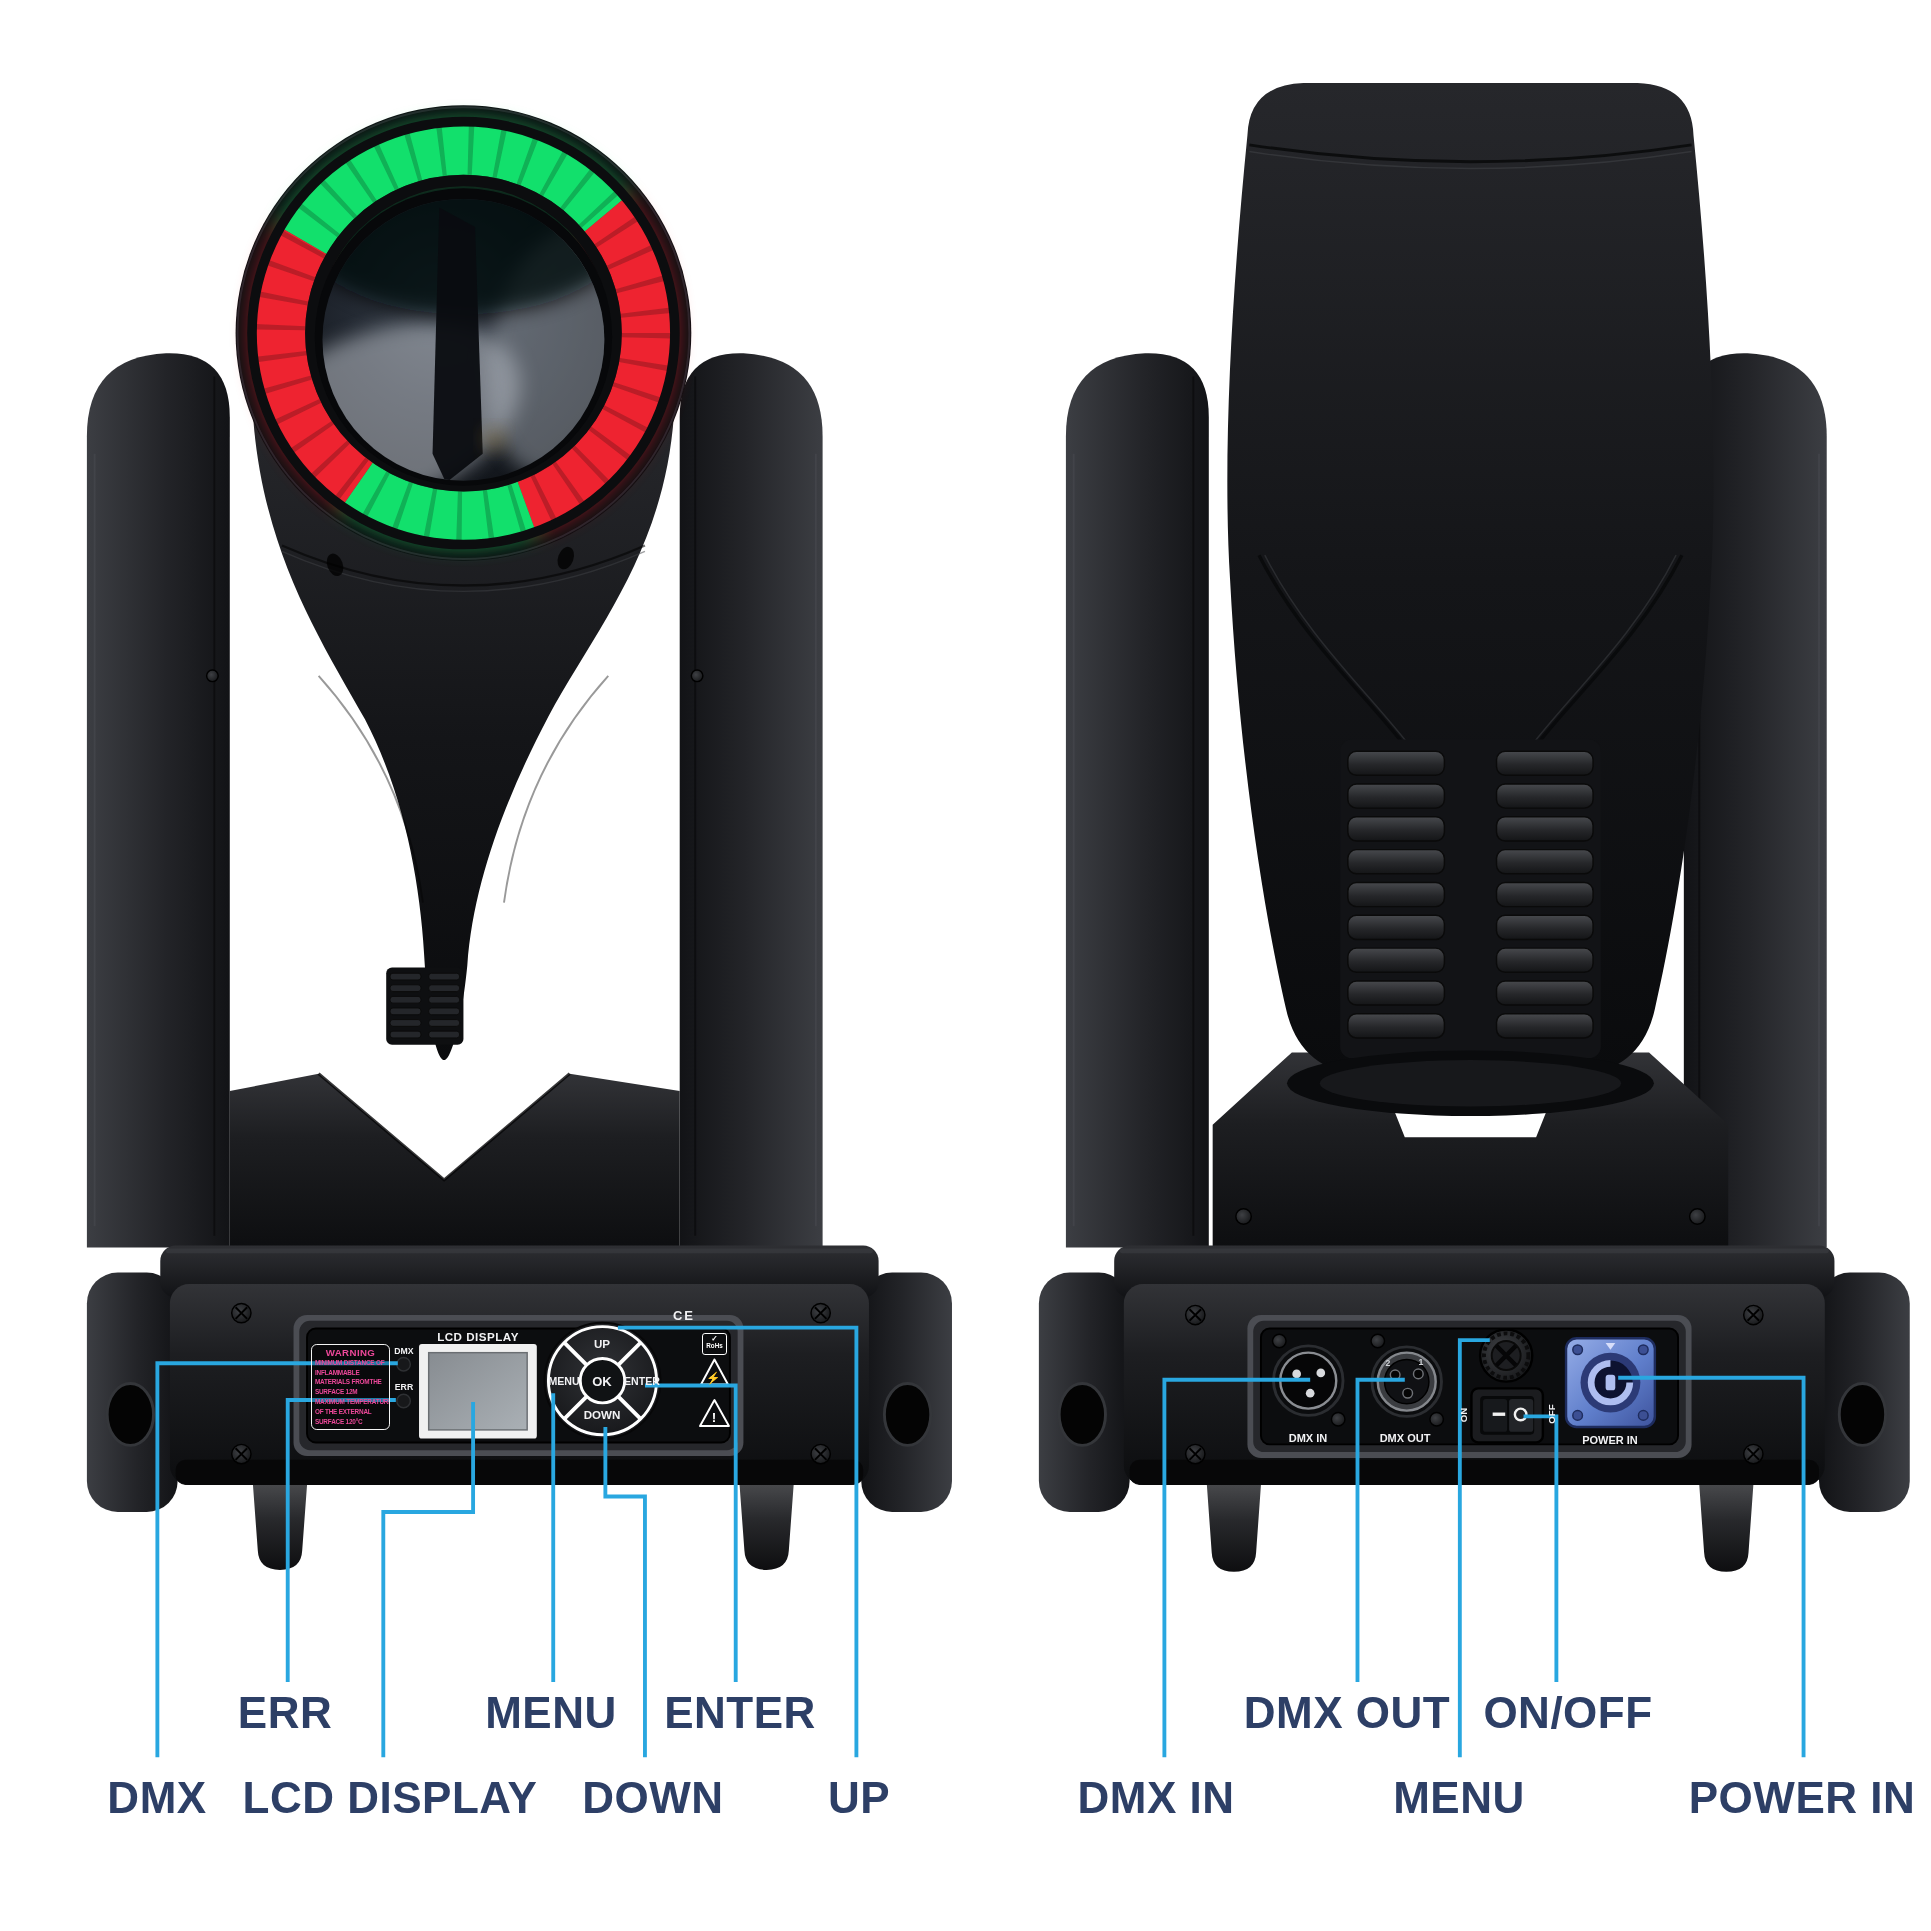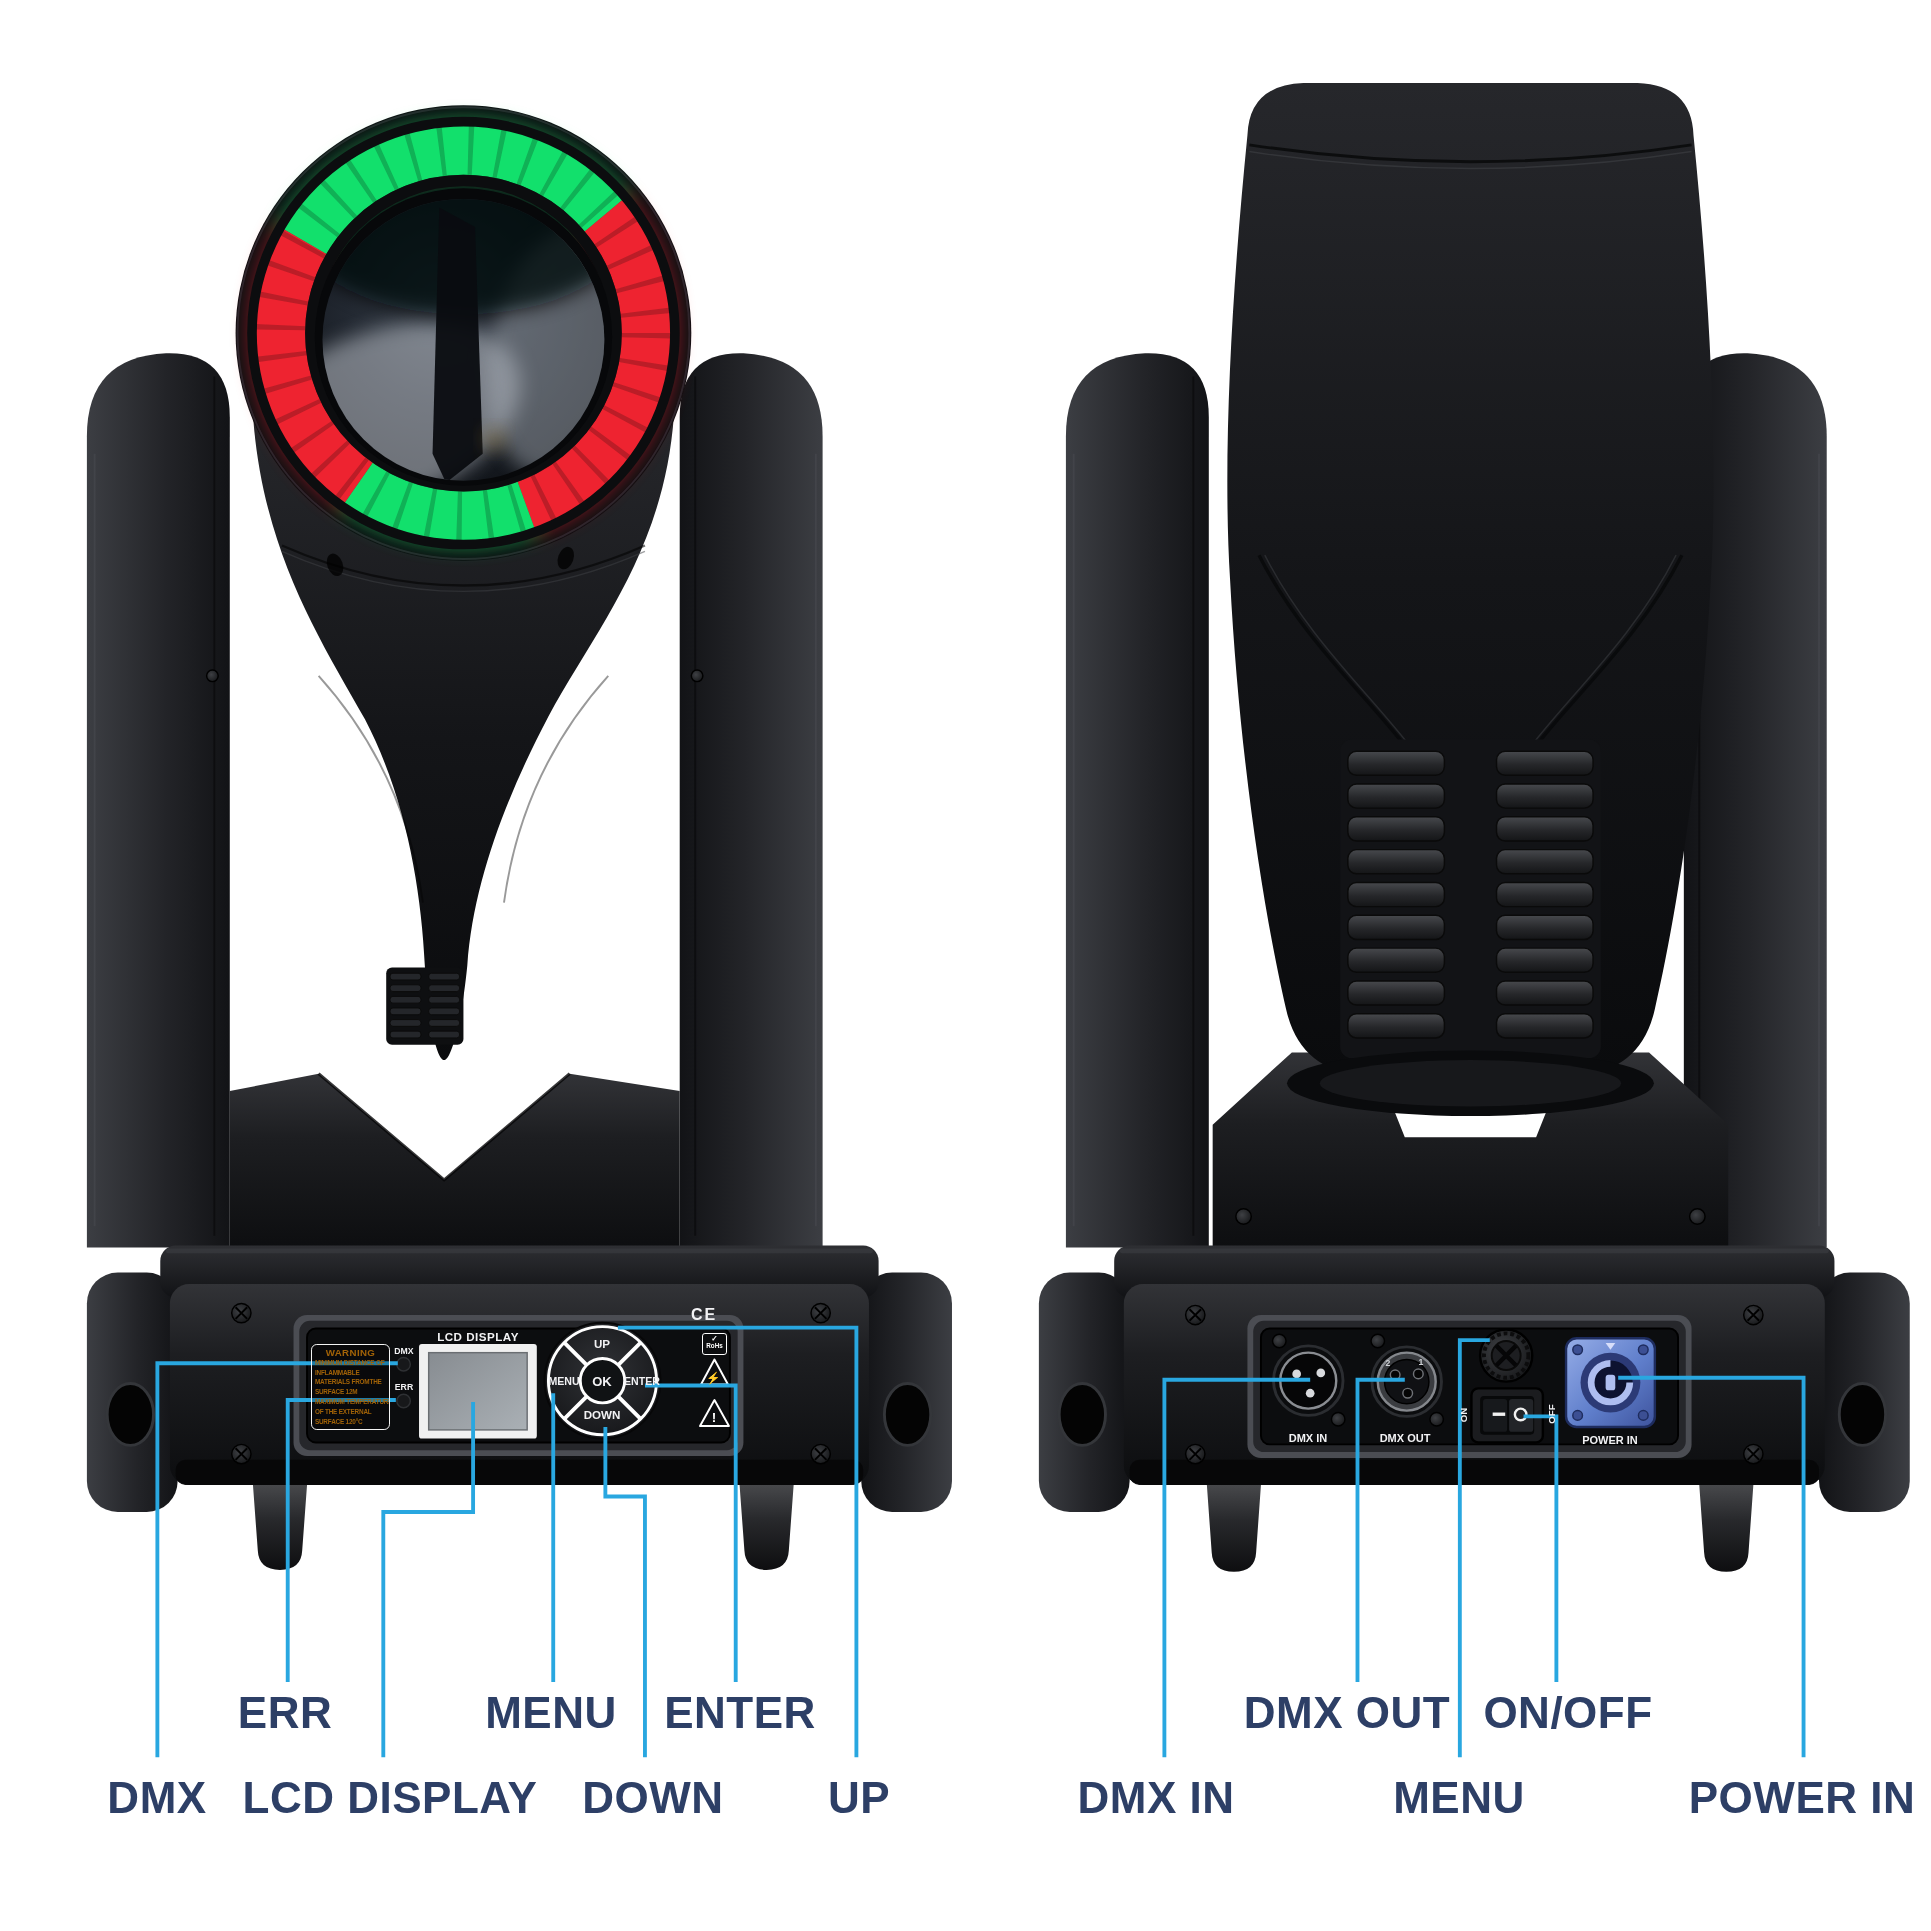--- a/index.html
+++ b/index.html
@@ -9,21 +9,21 @@
   html,body{margin:0;padding:0}
   body{width:1931px;height:1931px;background:var(--background);
        font-family:"Liberation Sans",sans-serif;position:relative;overflow:hidden}
   svg{position:absolute;left:0;top:0}
   .callout-label{position:absolute;font-weight:700;font-size:44px;letter-spacing:0.5px;
        color:var(--label-text);transform:translateX(-50%);white-space:nowrap;line-height:50px}
   .ptext{position:absolute;color:#f2f2f4;font-weight:700;transform:translate(-50%,-50%);
        white-space:nowrap;line-height:1}
   .vert{transform:translate(-50%,-50%) rotate(-90deg)}
   .warnbox{position:absolute;left:311px;top:1344px;width:77px;height:84px;border:1.9px solid #f4f4f4;
-       border-radius:5.8px;color:#a16207;overflow:hidden;background:rgba(0,0,0,0.25)}
+       border-radius:5.8px;color:#ec4899;overflow:hidden;background:rgba(0,0,0,0.25)}
   .warn-title{font-size:9.7px;font-weight:700;text-align:center;margin-top:1.9px;letter-spacing:0.4px}
   .warn-line{font-size:6.4px;font-weight:700;line-height:9.8px;padding-left:2.9px;
        letter-spacing:-0.2px;white-space:nowrap}
   .rohsbox{position:absolute;left:702px;top:1333px;width:23px;height:20px;border:1.4px solid #fff;
        border-radius:2.9px;color:#fff;text-align:center;line-height:1}
   .rohs-check{font-size:7.7px;font-weight:700;margin-top:1px}
   .rohs-text{font-size:6.3px;font-weight:700}
   .glyph{position:absolute;color:#fff;font-weight:700;transform:translate(-50%,-50%)}
 </style>
 </head>
@@ -379,21 +379,21 @@
 
 <div class="ptext" style="left:404px;top:1351px;font-size:8.7px">DMX</div>
 <div class="ptext" style="left:404px;top:1387px;font-size:8.7px">ERR</div>
 
 <div class="ptext" style="left:602px;top:1344px;font-size:11.6px">UP</div>
 <div class="ptext" style="left:602px;top:1415px;font-size:11.6px">DOWN</div>
 <div class="ptext" style="left:564px;top:1381px;font-size:10.6px">MENU</div>
 <div class="ptext" style="left:642px;top:1381px;font-size:10.6px">ENTER</div>
 <div class="ptext" style="left:602px;top:1381px;font-size:13px">OK</div>
 
-<div class="ptext" style="left:704px;top:1315px;font-size:16px;letter-spacing:1.9px">CE</div>
+<div class="ptext" style="left:684px;top:1315px;font-size:13px;letter-spacing:1.9px">CE</div>
 <div class="rohsbox">
   <div class="rohs-check">✓</div>
   <div class="rohs-text">RoHs</div>
 </div>
 <div class="glyph" style="left:714px;top:1378px;font-size:11.6px">⚡</div>
 <div class="glyph" style="left:714px;top:1417px;font-size:13.5px">!</div>
 
 <div class="ptext" style="left:1308px;top:1438px;font-size:11px">DMX IN</div>
 <div class="ptext" style="left:1405px;top:1438px;font-size:11px">DMX OUT</div>
 <div class="ptext" style="left:1610px;top:1440px;font-size:11px">POWER IN</div>

